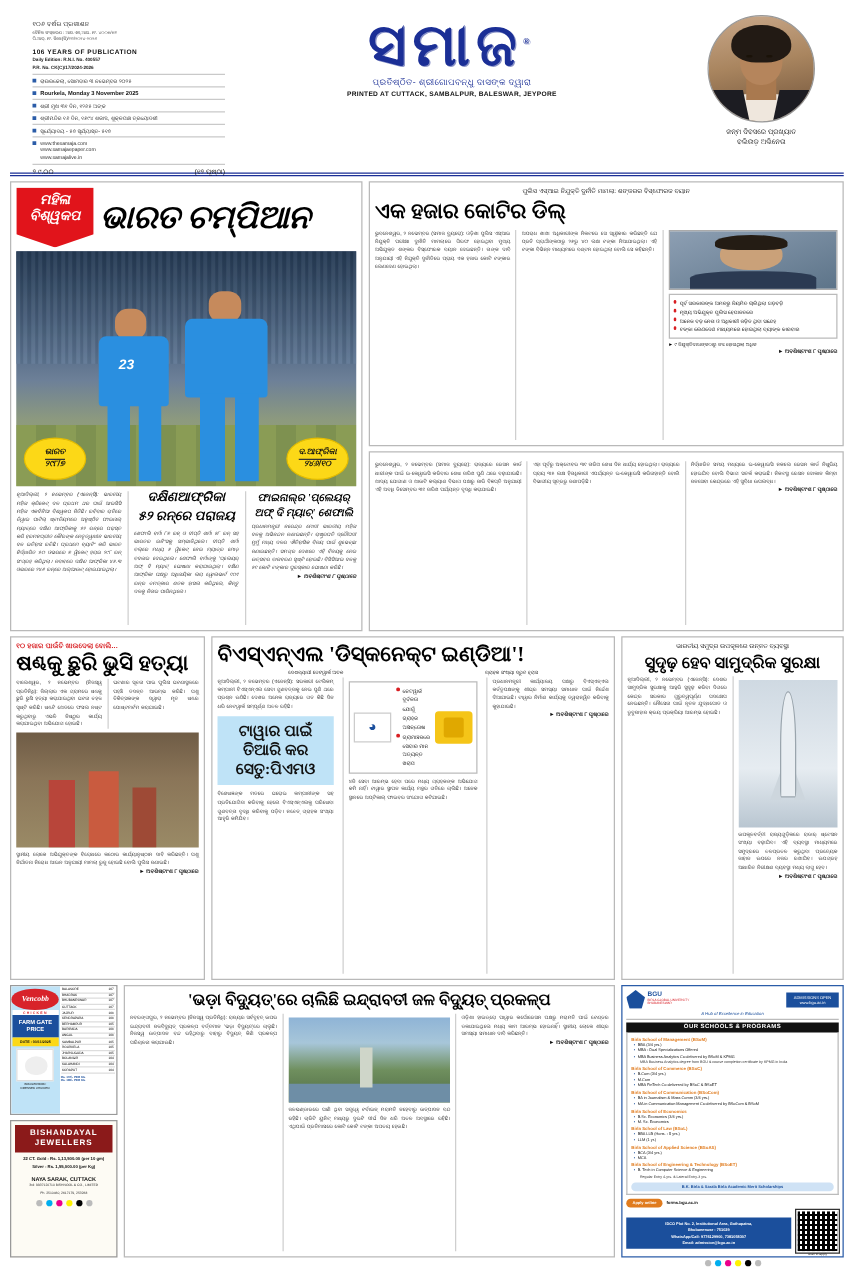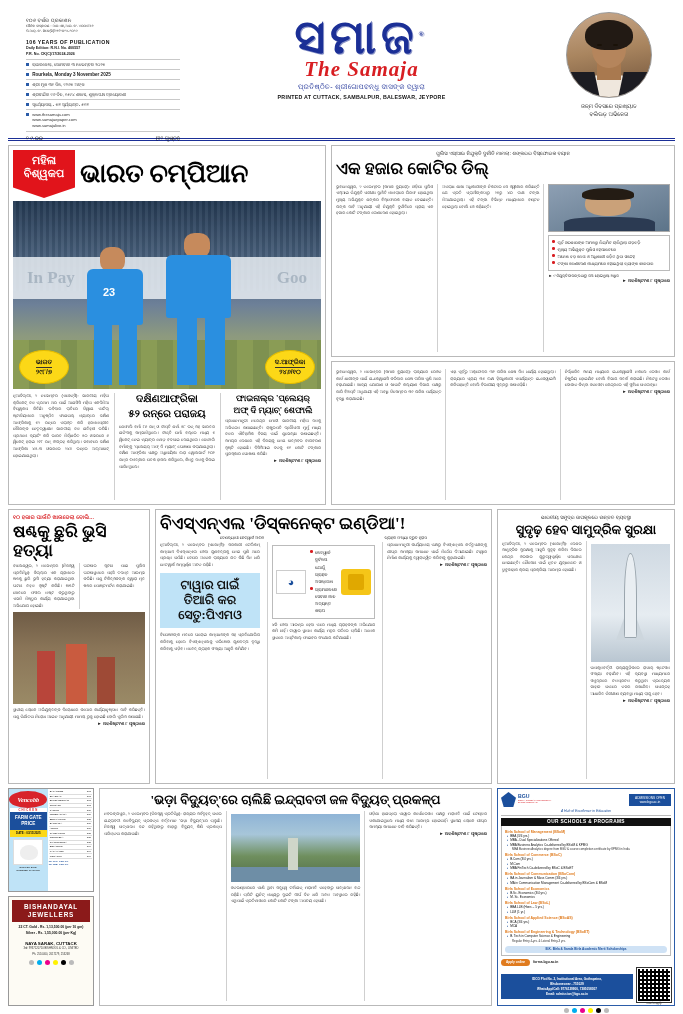--- a/index.html
+++ b/index.html
@@ -58,21 +58,21 @@
   .kicker-bk { font-size: 5.1px; color: #111; text-align:center; line-height:1.3; }
   .hl-xl { font-family:"Liberation Serif", serif; font-weight: bold; font-size: 26px; color: #000; line-height: 1.05; letter-spacing: -.4px; }
   .hl-lg { font-family:"Liberation Serif", serif; font-weight: bold; font-size: 17px; color: #000; line-height: 1.12; }
   .hl-md { font-family:"Liberation Serif", serif; font-weight: bold; font-size: 13px; color: #000; line-height: 1.15; }
   .hl-sm { font-family:"Liberation Serif", serif; font-weight: bold; font-size: 10.5px; color: #000; line-height: 1.18; }
   .body-txt { font-size: 4.1px; line-height: 1.62; text-align: justify; color: #1c1c1c; hyphens:auto; word-spacing:.2px; }
   .more { font-size: 4.4px; font-weight: bold; text-align: right; color:#111; }
 
   
   .top-wrap { display: flex; gap: 5px; height: 360px; }
-  .top-left { width: 318px; border: .5px solid #b9b9b9; padding: 4px; display:flex; flex-direction:column; }
+  .top-left { width: 282px; border: .5px solid #b9b9b9; padding: 4px; display:flex; flex-direction:column;font-style:italic; }
   .wc-head { display: flex; align-items: stretch; gap: 5px; height: 48px; }
   .wc-badge {
     width: 62px; background: #e1141b; color: #fff; text-align: center;
     font-weight: bold; font-size: 11px; line-height: 1.18; padding: 4px 2px 8px;
     clip-path: polygon(0 0,100% 0,100% 78%,50% 100%,0 78%);
     font-family:"Liberation Serif", serif;
   }
   .wc-title { flex: 1; display:flex; align-items:center; }
 
   .photo {
@@ -113,21 +113,21 @@
   .photo-inset { width: 100%; height: 48px; background: linear-gradient(160deg,#8d9fb3,#5d7489); position:relative; border:.4px solid #aaa; }
   .pi-face { position:absolute; left:30%; top:16%; width:38%; height:52%; background:#caa179; border-radius:45%; }
   .pi-hair { position:absolute; left:27%; top:8%; width:44%; height:26%; background:#241c14; border-radius:50% 50% 30% 30%; }
   .pi-body { position:absolute; left:12%; bottom:0; width:76%; height:30%; background:#2b3a52; border-radius:40% 40% 0 0; }
   .bullets-box { border:.4px solid #bbb; padding:3px; font-size:4.2px; line-height:1.7; }
   .bl { display:flex; gap:2.5px; align-items:flex-start; }
   .bl .d { width:2.6px;height:2.6px;background:#d81e22;border-radius:50%;flex:0 0 auto;margin-top:1.4px; }
 
   
   .mid-wrap { display: flex; gap: 5px; margin-top: 4px; height: 275px; }
-  .mid-a { width: 142px; border:.5px solid #b9b9b9; padding:4px; display:flex; flex-direction:column; }
+  .mid-a { width: 156px; border:.5px solid #b9b9b9; padding:4px; display:flex; flex-direction:column; }
   .mid-b { flex:1; border:.5px solid #b9b9b9; padding:4px; display:flex; flex-direction:column; }
   .mid-c { width: 178px; border:.5px solid #b9b9b9; padding:4px; display:flex; flex-direction:column; }
   .riot-photo { height: 92px; margin:3px 0; position:relative; overflow:hidden;
      background: linear-gradient(180deg,#6f5c46 0%,#8a7558 40%,#9a8a66 100%); }
   .rp-fig { position:absolute; bottom:0; background:#b8453a; }
   .blue-box { background:#bfe3f7; padding:5px 4px; margin:4px 0; text-align:center; }
   .blue-box .t { font-family:"Liberation Serif",serif; font-weight:bold; font-size:12.5px; line-height:1.22; color:#111; }
   .bsnl-card { border:.5px solid #bbb; margin:3px 0; padding:3px; display:flex; gap:4px; align-items:center; }
   .bsnl-logo { width:30px;height:24px;background:#fff;border:.4px solid #ccc;position:relative;flex:0 0 auto; }
   .bsnl-logo .wifi { position:absolute; inset:0; display:flex;align-items:center;justify-content:center;color:#1b4f9c;font-size:11px; }
@@ -241,21 +241,20 @@
       <div class="price-row">
         <span>୨ ୯.୦୦</span>
         <span>(୧୨ ପୃଷ୍ଠା)</span>
       </div>
     </div>
 
     <div class="mast-center">
       <div class="logo-od">
         <span>ସମାଜ</span><span class="logo-reg">®</span>
       </div>
-      <div class="logo-en">The Samaja</div>
       <div class="logo-sans">ପ୍ରତିଷ୍ଠିତ- ଶ୍ରୀଗୋପବନ୍ଧୁ ଦାସଙ୍କ ଦ୍ୱାରା</div>
       <div class="logo-print">PRINTED AT CUTTACK, SAMBALPUR, BALESWAR, JEYPORE</div>
     </div>
 
     <div class="mast-right">
       <div class="portrait">
         <div class="p-shirt"></div>
         <div class="p-jkt-l"></div>
         <div class="p-jkt-r"></div>
         <div class="p-neck"></div>
@@ -281,24 +280,20 @@
           <div>ମହିଳା</div>
           <div>ବିଶ୍ୱକପ</div>
         </div>
         <div class="wc-title">
           <span class="hl-xl">ଭାରତ ଚମ୍ପିଆନ</span>
         </div>
       </div>
 
       <div class="photo">
         <div class="ph-crowd"></div>
-        <div class="ph-ad">
-          <span>In Pay</span>
-          <span>Goo</span>
-        </div>
         <div class="ph-grass"></div>
 
         <div class="pl p1">
           <div class="skin" style="left:26%;top:0;width:34%;height:18%"></div>
           <div class="jersey" style="left:8%;top:16%;width:76%;height:40%"></div>
           <div class="num23" style="left:30%;top:28%">23</div>
           <div class="legs" style="left:18%;top:54%;width:24%;height:46%"></div>
           <div class="legs" style="left:52%;top:54%;width:24%;height:46%"></div>
         </div>
         <div class="pl p2">

